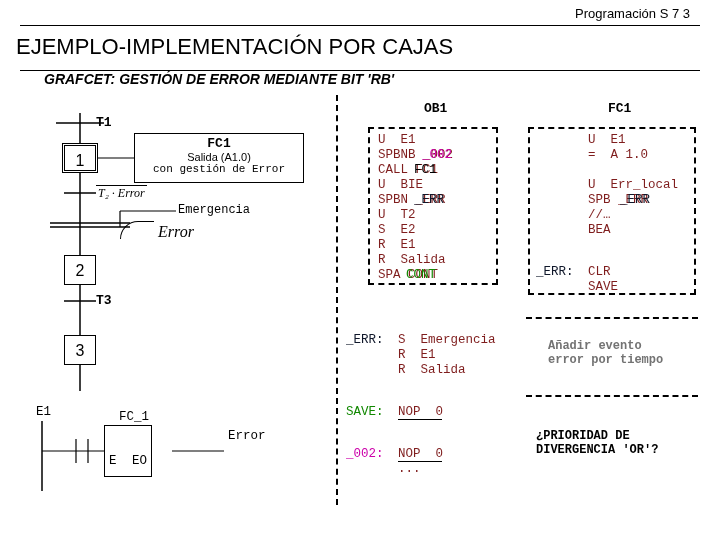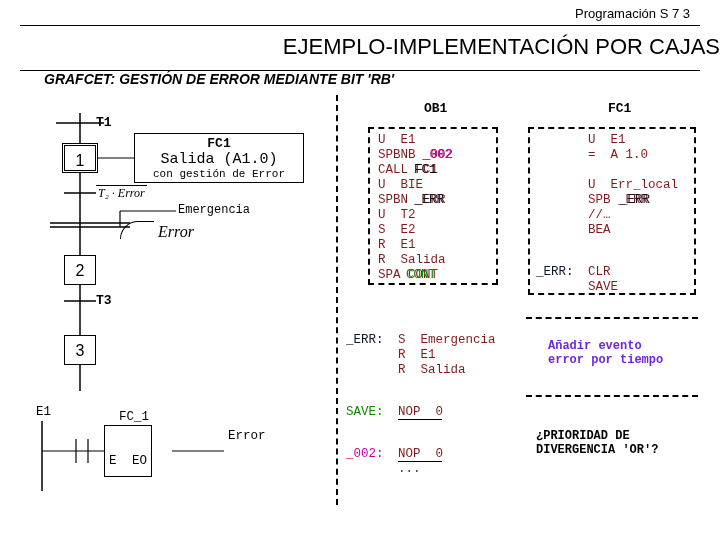--- a/index.html
+++ b/index.html
@@ -1,19 +1,19 @@
 <!DOCTYPE html>
 <html><head>
 <meta charset="utf-8">
 <style>
   * { box-sizing: border-box; margin: 0; padding: 0; }
   body { width: 720px; height: 540px; font-family: Arial, sans-serif; background: #fff; position: relative; }
   .hdr-line { border-top: 1.5px solid #000; margin: 0 20px; }
   .hdr-right { text-align: right; font-size: 13px; padding: 6px 30px 4px 0; }
-  .title { text-align: right; font-size: 22px; padding: 8px 0 10px 7px; }
+  .title { text-align: left; font-size: 22px; padding: 8px 0 10px 16px; }
   .subtitle { font-size: 14px; font-weight: bold; padding: 0 0 8px 44px; font-style: italic; }
   .content { position: relative; width: 720px; height: 420px; }
   .abs { position: absolute; }
   .mono { font-family: "Courier New", monospace; font-size: 12.5px; white-space: pre; }
   .monob { font-family: "Courier New", monospace; font-size: 13px; font-weight: bold; }
   .blue { color: #7f1d1d; }
   .red { color: #0f172a; font-family: Liberation Mono, monospace; }
   .green { color: #118800; }
   .magenta { color: #cc00aa; }
   .vdash { border-left: 2px dashed #000; }
@@ -63,21 +63,21 @@
   </svg>
 
   <div class="abs monob" style="left:96px;top:20px">T1</div>
   <div class="fbox" style="left:62px;top:48px;width:36px;height:30px;line-height:30px;border:3px double #000">1</div>
   <div class="fbox" style="left:64px;top:160px;width:32px;height:30px;line-height:30px">2</div>
   <div class="abs monob" style="left:96px;top:198px">T3</div>
   <div class="fbox" style="left:64px;top:240px;width:32px;height:30px;line-height:30px">3</div>
 
   <div class="fbox txt" style="left:134px;top:38px;width:170px;height:50px;padding-top:2px;font-style:normal">
     <div class="monob">FC1</div>
-    <div style="font-size:15px;font-family:Liberation Mono, monospace">Salida (A1.0)</div>
+    <div style="font-size:11px;font-family:Liberation Sans, sans-serif">Salida (A1.0)</div>
     <div style="font-size:11px;font-family:Liberation Mono, monospace">con gestión de Error</div>
   </div>
 
   <div class="abs" style="left:178px;top:108px;font-size:12px;font-family:'Courier New'">Emergencia</div>
   <div class="abs ital" style="left:158px;top:128px;font-size:16px">Error</div>
   <div class="abs" style="left:120px;top:126px;width:34px;height:18px;border-top-left-radius:18px;border-top:1.2px solid #000;border-left:1.2px solid #000"></div>
   <div class="abs ital" style="left:96px;top:90px;font-size:12px;border-top:1px solid #000;padding:0 2px">T₂ · Error</div>
 
   <div class="abs mono" style="left:36px;top:310px">E1</div>
   <div class="fbox" style="left:104px;top:330px;width:48px;height:52px">
@@ -126,21 +126,21 @@
 
 U  Err_local
 SPB _ERR
 //…
 BEA</div>
   <div class="abs mono red" style="left:620px;top:98px">_ERR</div>
   <div class="abs mono red" style="left:536px;top:170px">_ERR:</div>
   <div class="abs mono blue" style="left:588px;top:170px;line-height:15px">CLR
 SAVE</div>
 
-  <div class="abs monob" style="left:548px;top:244px;color:#6d28d9;white-space:pre;text-align:left;font-size:12px">Añadir evento
+  <div class="abs monob" style="left:548px;top:244px;color:#737373;white-space:pre;text-align:left;font-size:12px">Añadir evento
 error por tiempo</div>
   <div class="abs monob" style="left:536px;top:334px;color:#000;white-space:pre;font-size:12px">¿PRIORIDAD DE
 DIVERGENCIA 'OR'?</div>
 
   <div class="abs" style="left:526px;top:222px;width:172px;border-top:2px dashed #000"></div>
   <div class="abs" style="left:526px;top:300px;width:172px;border-top:2px dashed #000"></div>
 
   <div class="abs" style="left:398px;top:324px;width:44px;border-top:1px solid #000"></div>
   <div class="abs" style="left:398px;top:366px;width:44px;border-top:1px solid #000"></div>
 </div>

